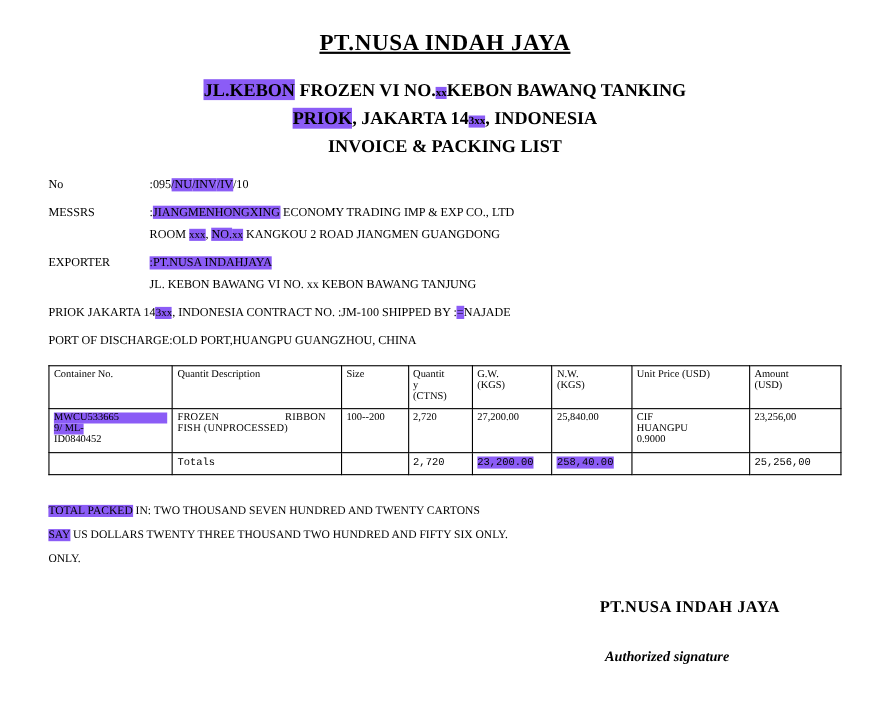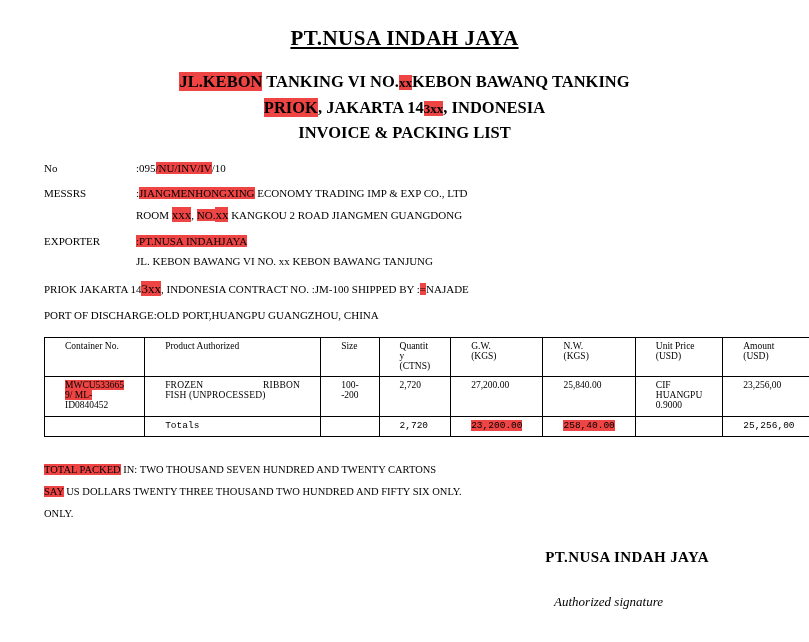--- a/index.html
+++ b/index.html
@@ -16,21 +16,21 @@
     overflow: hidden;
   }
   .page {
     position: relative;
     width: 809px;
     height: 642px;
     padding: 0;
     box-sizing: border-box;
   }
   .hl {
-    background: #ef4444;
+    background: #8b5cf6;
   }
   .title {
     text-align: center;
     font-size: 21px;
     font-weight: bold;
     letter-spacing: 0.5px;
     margin-top: 26px;
     text-decoration: underline;
   }
   .subtitle-block {
@@ -84,21 +84,21 @@
     margin-bottom: 12px;
   }
   table.items {
     border-collapse: collapse;
     margin: 14px 44px 0 44px;
     width: calc(100% - 88px);
     font-size: 9.5px;
   }
   table.items th, table.items td {
     border: 1px solid #000;
-    padding: 3px 20px;
+    padding: 3px 4px;
     vertical-align: top;
     text-align: left;
     font-weight: normal;
   }
   table.items th {
     height: 32px;
     font-size: 9.5px;
   }
   td.desc {
     letter-spacing: 0.2px;
@@ -120,39 +120,39 @@
     margin: 24px 100px 0 0;
     font-size: 15px;
     font-weight: bold;
     letter-spacing: 0.4px;
   }
   .sign-label {
     text-align: right;
     margin: 28px 146px 0 0;
     font-size: 13px;
     font-style: italic;
-    font-weight: normal;
+    font-weight: bold;
   }
   .sub {
     vertical-align: baseline;
-    font-size: 13px;
+    font-size: 10px;
   }
 </style>
 </head>
 <body>
 
 <div class="page">
 
   <div class="title">
     <span>PT.NUSA INDAH JAYA</span>
   </div>
 
   <div class="subtitle-block">
     <div class="subtitle-1">
-      <span class="hl">JL.KEBON</span><span> TANKING VI NO.</span><span class="sub hl">xx</span><span>KEBON BAWANQ TANKING</span>
+      <span class="hl">JL.KEBON</span><span> FROZEN VI NO.</span><span class="sub hl">xx</span><span>KEBON BAWANQ TANKING</span>
     </div>
     <div class="subtitle-2">
       <span class="hl">PRIOK</span><span>, JAKARTA 14</span><span class="sub hl">3xx</span><span>, INDONESIA</span>
     </div>
     <div class="subtitle-3">INVOICE &amp; PACKING LIST</div>
   </div>
 
   <div class="meta">
 
     <div class="meta-row">
@@ -190,21 +190,21 @@
 
 
     <div class="meta-line">PORT OF DISCHARGE:OLD PORT,HUANGPU GUANGZHOU, CHINA</div>
 
   </div>
 
   <table class="items">
     <thead>
       <tr>
         <th style="width:105px">Container No.</th>
-        <th style="width:145px">Product Authorized</th>
+        <th style="width:145px">Quantit Description</th>
         <th style="width:53px">Size</th>
         <th style="width:50px">
           <div>Quantit</div>
           <div>y</div>
           <div>(CTNS)</div>
         </th>
         <th style="width:64px">
           <div>G.W.</div>
           <div>(KGS)</div>
         </th>

